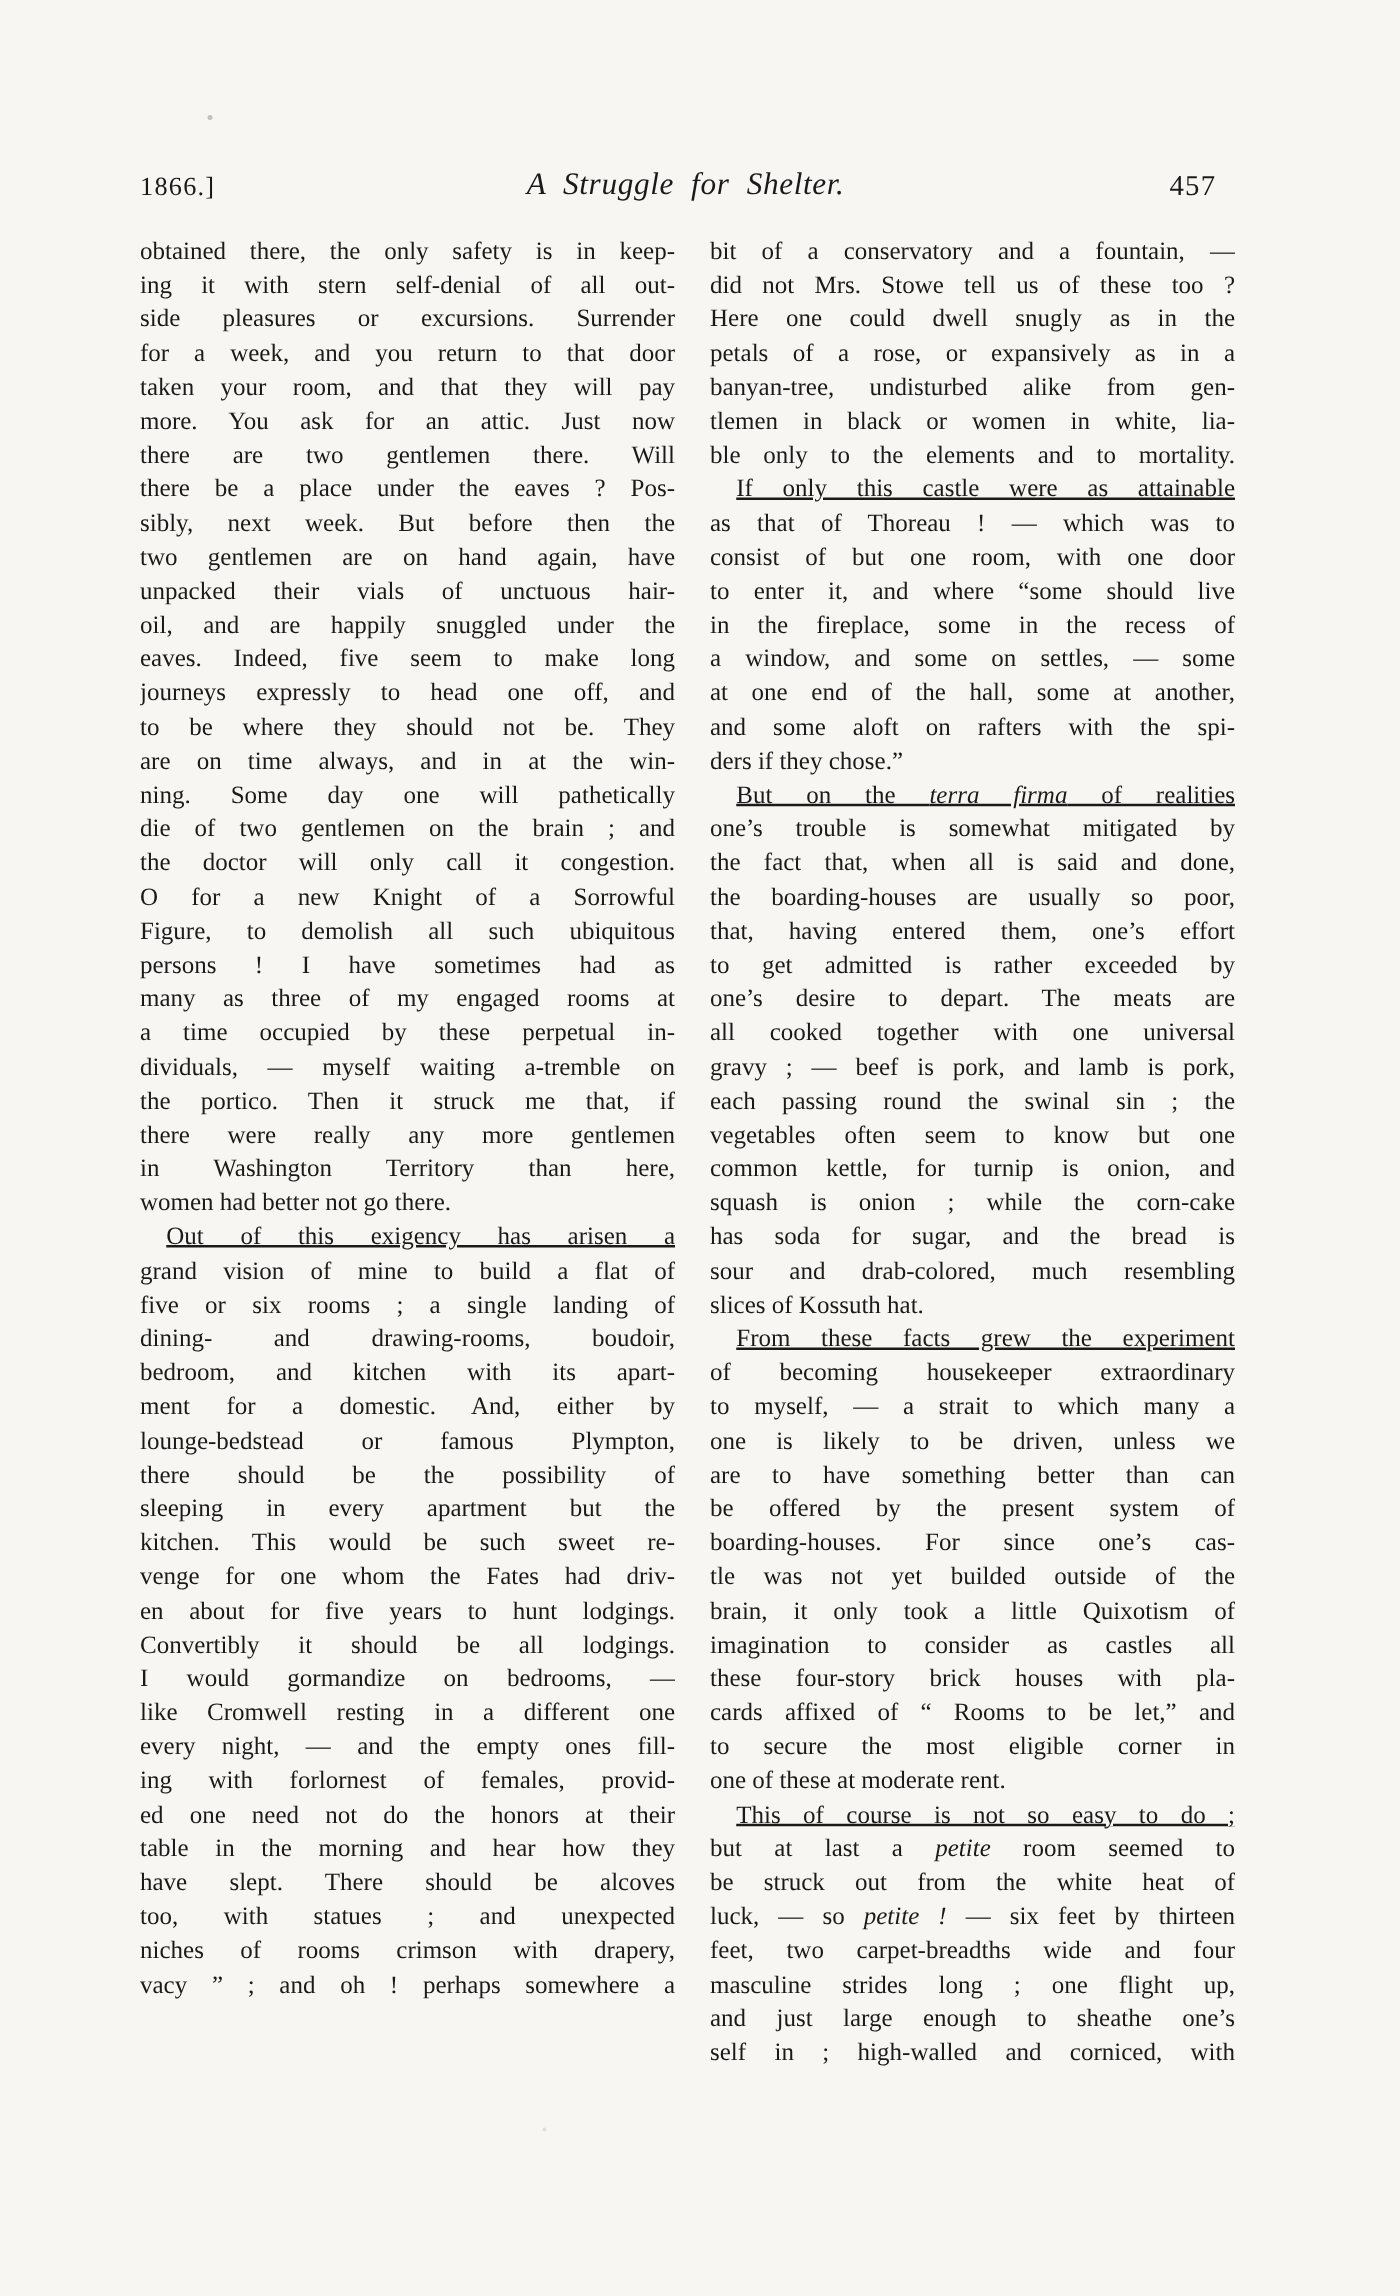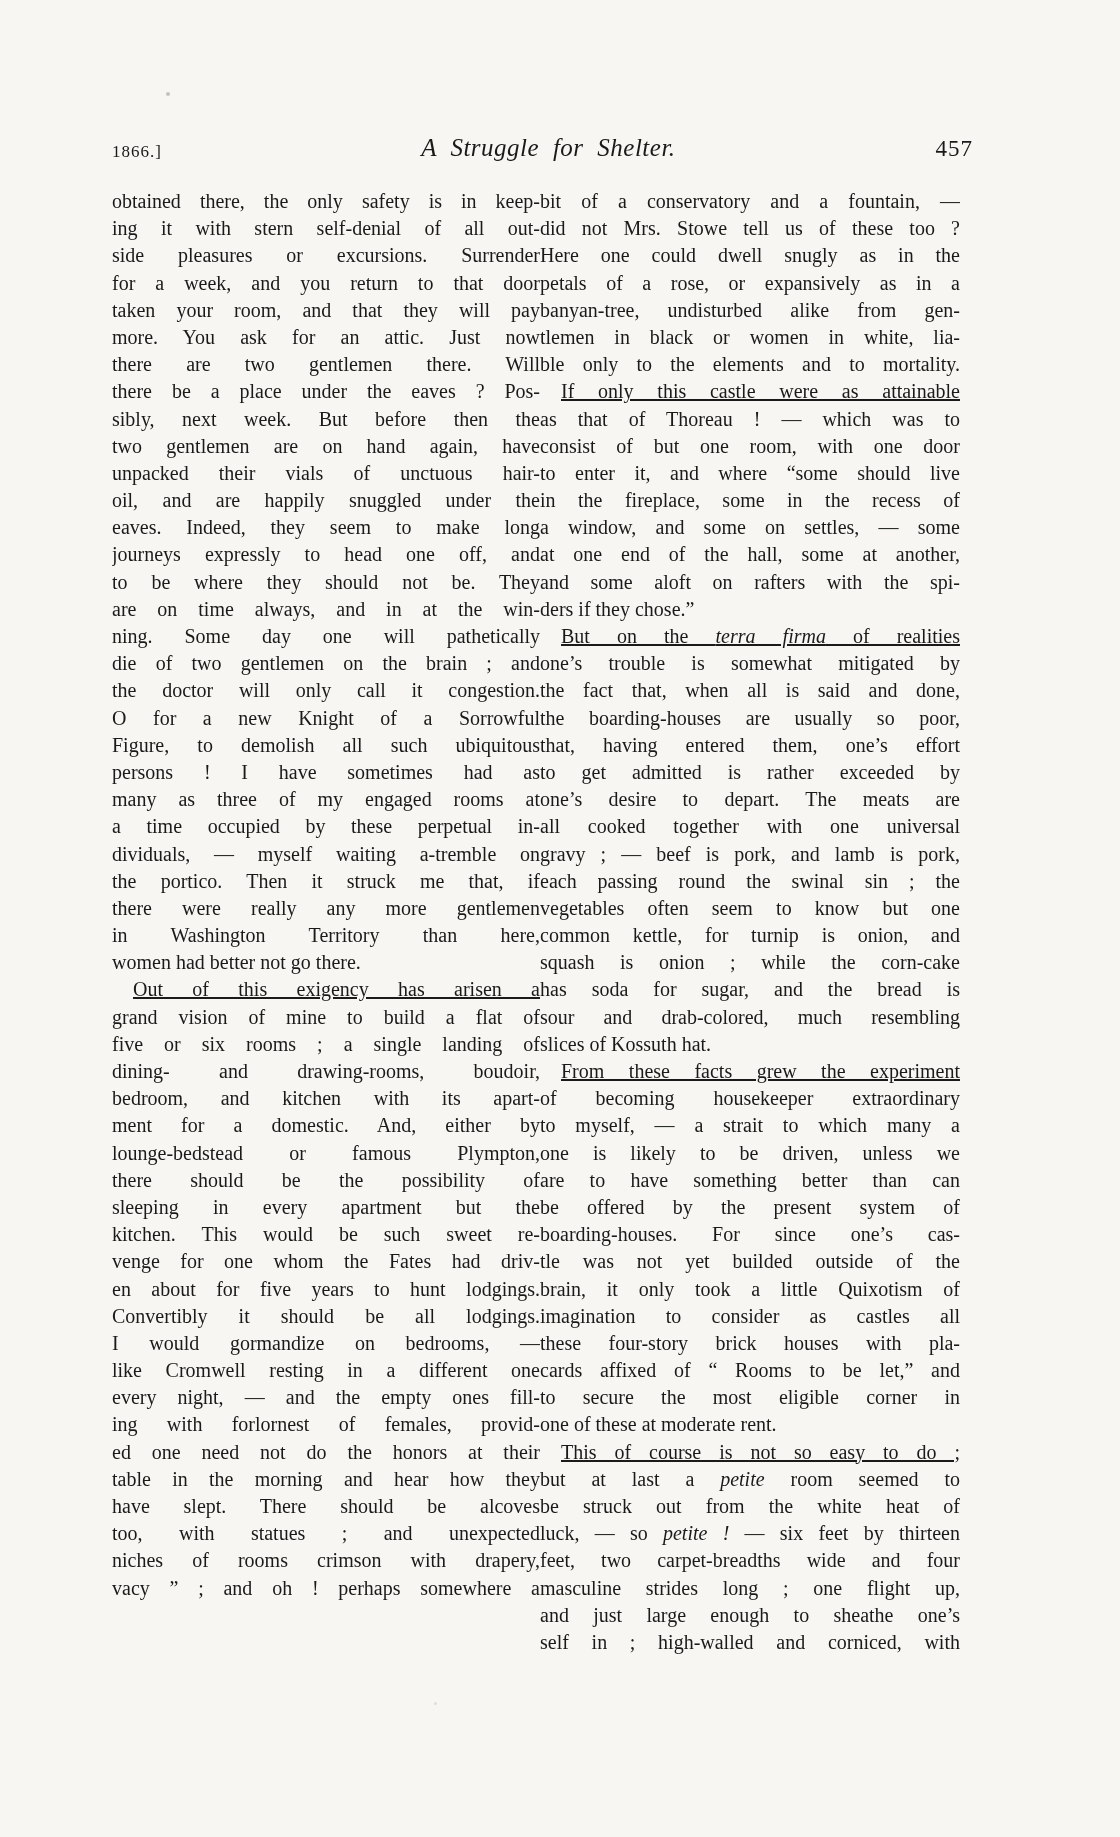--- a/index.html
+++ b/index.html
@@ -21,21 +21,21 @@
     position: absolute;
     top: 124px;
     left: 112px;
     width: 873px;
     height: 38px;
   }
   .folio-year {
     position: absolute;
     left: 0;
     bottom: 0;
-    font-size: 17px;
+    font-size: 21px;
     letter-spacing: 1px;
   }
   .running-title {
     position: absolute;
     left: 0;
     right: 0;
     bottom: 0;
     text-align: center;
     font-style: italic;
     font-size: 25px;
@@ -49,20 +49,21 @@
     font-size: 23px;
     letter-spacing: 1px;
     margin-top: 24px;
   }
   
   .columns {
     position: absolute;
     top: 188px;
     left: 112px;
     display: flex;
+    gap: 28px;
   }
   .col { width: 428px; }
   .col.right { width: 420px; }
   .para { margin: 0; }
   .line {
     font-size: 20px;
     line-height: 27.2px;
     height: 27.2px;
     text-align: justify;
     text-align-last: justify;
@@ -104,21 +105,21 @@
           <div class="line">side pleasures or excursions.  Surrender</div>
           <div class="line">for a week, and you return to that door</div>
           <div class="line">taken your room, and that they will pay</div>
           <div class="line">more.  You ask for an attic.  Just now</div>
           <div class="line">there are two gentlemen there.  Will</div>
           <div class="line">there be a place under the eaves ? Pos-</div>
           <div class="line">sibly, next week.  But before then the</div>
           <div class="line">two gentlemen are on hand again, have</div>
           <div class="line">unpacked their vials of unctuous hair-</div>
           <div class="line">oil, and are happily snuggled under the</div>
-          <div class="line">eaves.  Indeed, they seem to make long</div>
+          <div class="line">eaves.  Indeed, five seem to make long</div>
           <div class="line">journeys expressly to head one off, and</div>
           <div class="line">to be where they should not be.  They</div>
           <div class="line">are on time always, and in at the win-</div>
           <div class="line">ning.  Some day one will pathetically</div>
           <div class="line">die of two gentlemen on the brain ; and</div>
           <div class="line">the doctor will only call it congestion.</div>
           <div class="line">O for a new Knight of a Sorrowful</div>
           <div class="line">Figure, to demolish all such ubiquitous</div>
           <div class="line">persons !  I have sometimes had as</div>
           <div class="line">many as three of my engaged rooms at</div>

